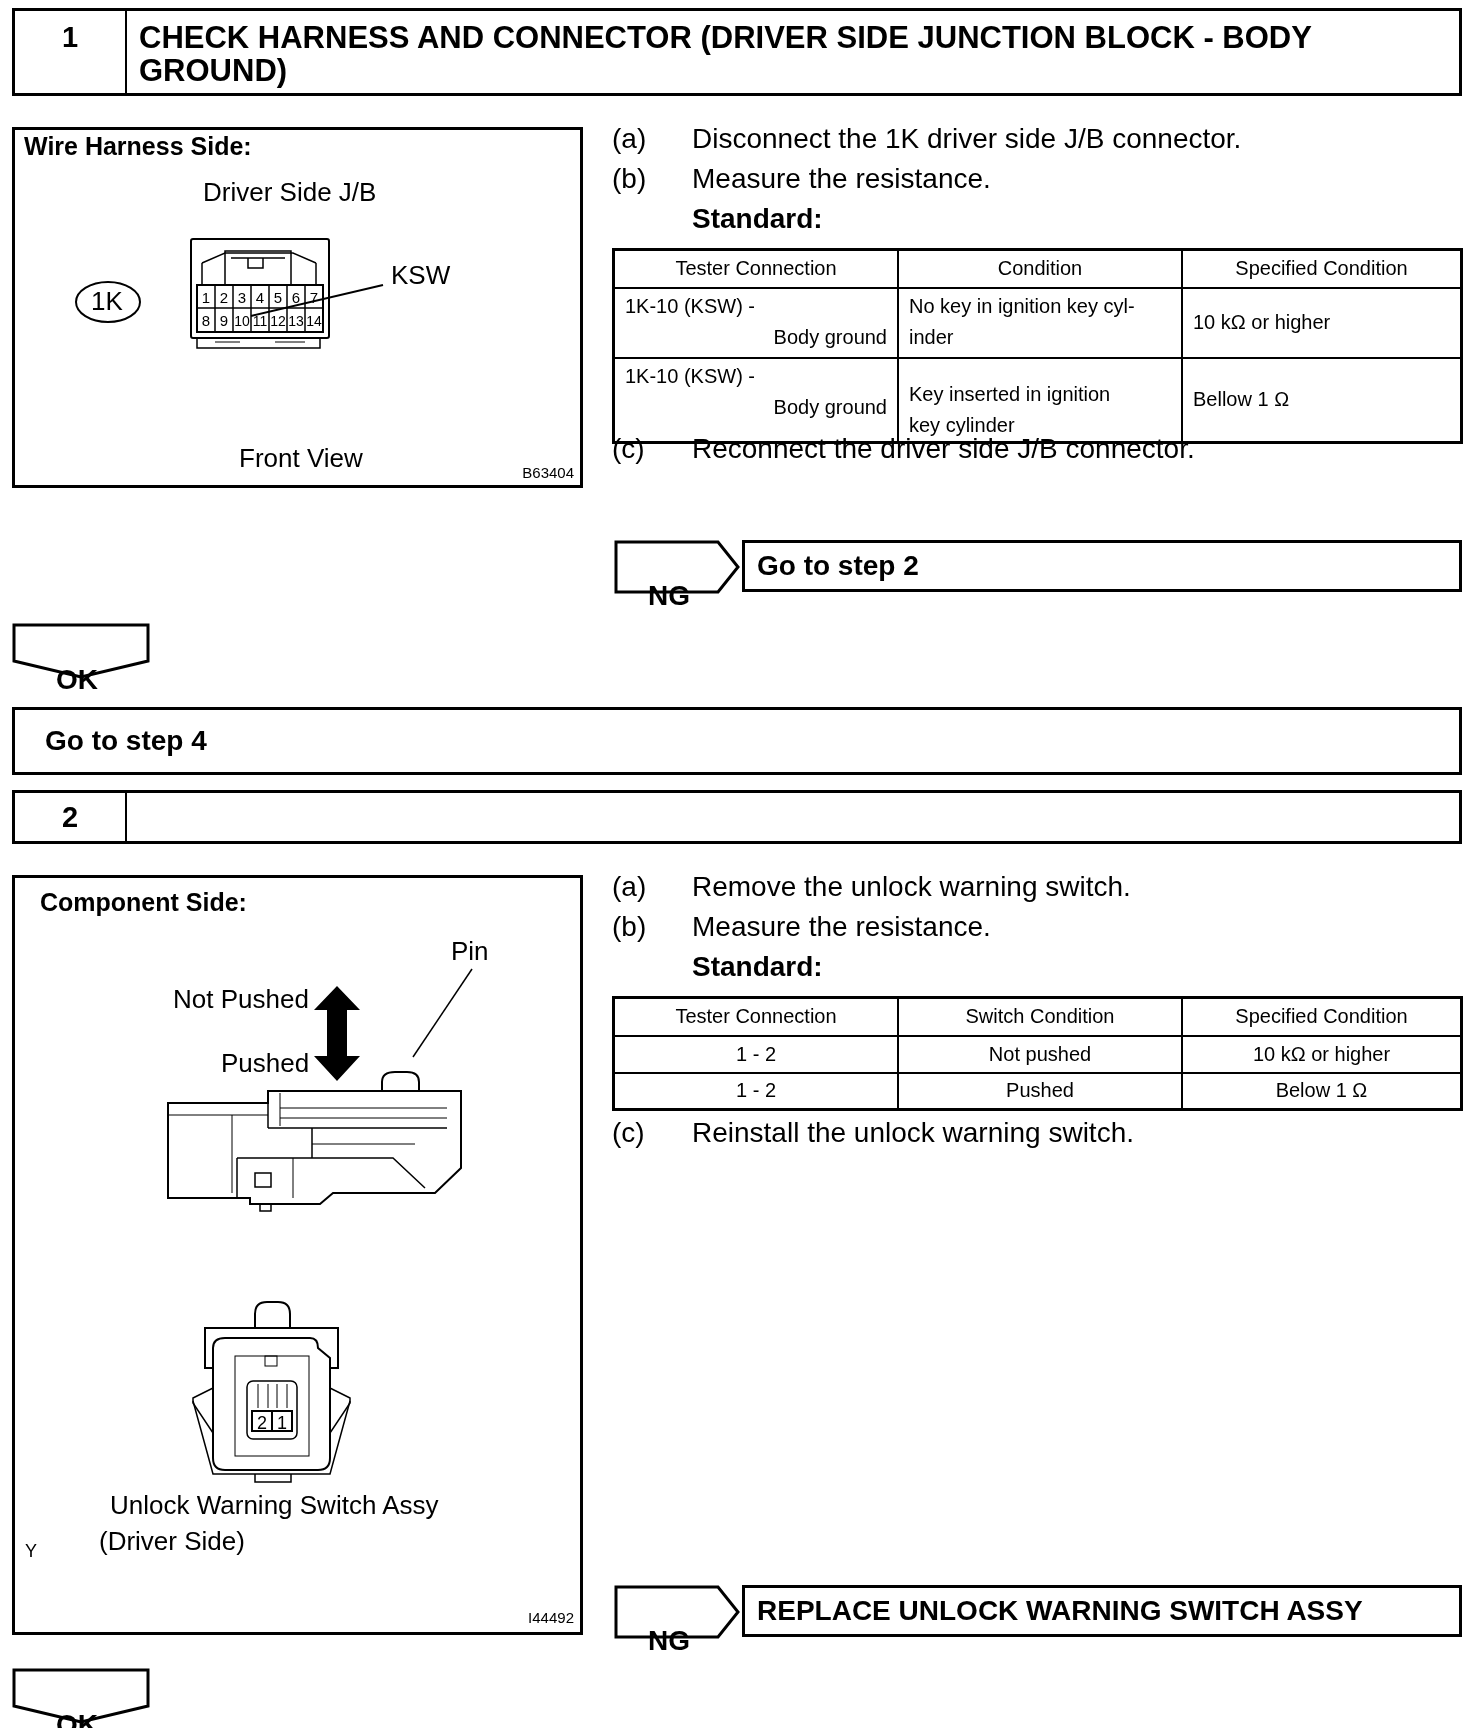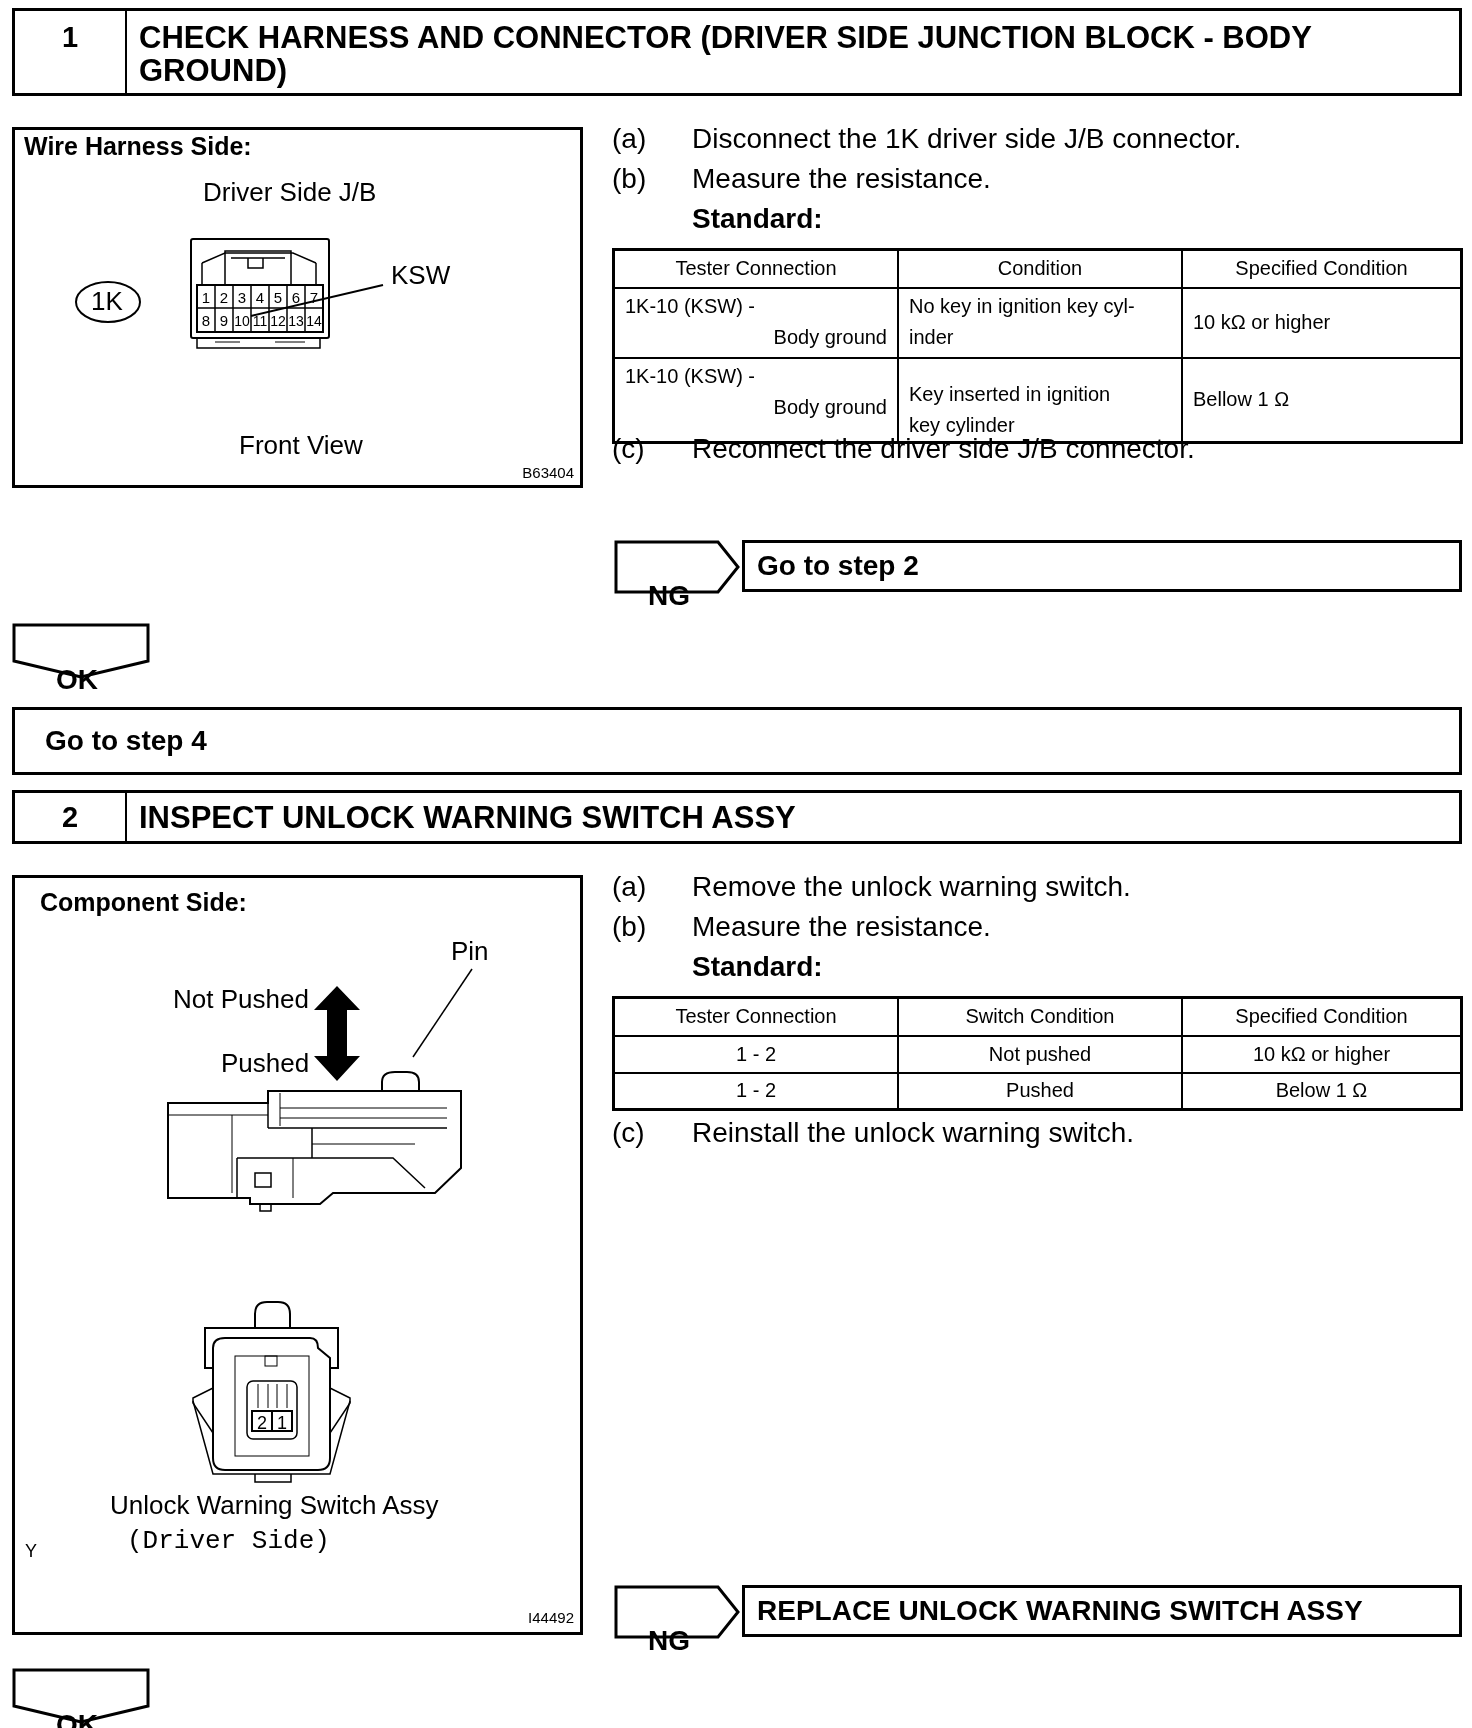--- a/index.html
+++ b/index.html
@@ -72,21 +72,21 @@
       </g>
 
     <path d="M182,208 L182,218 L305,218 L305,208" fill="none" stroke="#000" stroke-width="1.5"></path>
     <line x1="200" y1="212" x2="225" y2="212" stroke="#000" stroke-width="1"></line>
     <line x1="260" y1="212" x2="290" y2="212" stroke="#000" stroke-width="1"></line>
 
     <line x1="236" y1="186" x2="368" y2="155" stroke="#000" stroke-width="2"></line>
   </svg>
   <div class="lbl" style="left:76px; top:156px;">1K</div>
   <div class="lbl" style="left:376px; top:130px;">KSW</div>
-  <div class="lbl" style="left:224px; top:300px;text-align:center;">Front View</div>
+  <div class="lbl" style="left:224px; top:313px;text-align:center;">Front View</div>
   <div class="fig-code" style="right:6px; bottom:4px;">B63404</div>
 </div>
 
 <div class="item" style="left:612px; top:123px;">
   <span class="letter">(a)</span><span>Disconnect the 1K driver side J/B connector.</span>
 </div>
 <div class="item" style="left:612px; top:163px;">
   <span class="letter">(b)</span><span>Measure the resistance.</span>
 </div>
 <div class="item bold" style="left:692px; top:203px;">Standard:</div>
@@ -135,21 +135,20 @@
 
 <svg class="abs" style="left:12px; top:623px;" width="140" height="56" viewBox="0 0 140 56">
   <path d="M2,2 L136,2 L136,38 L69,54 L2,38 Z" fill="#fff" stroke="#000" stroke-width="3"></path>
 </svg>
 <div class="ng-text" style="left:56px; top:632px;">OK</div>
 
 <div class="result-box" style="left:12px; top:707px; width:1450px; height:68px; padding-left:30px;">Go to step 4</div>
 
 <div class="box step-header" style="left:12px; top:790px; width:1450px; height:54px;">
   <div class="step-num" style="padding-top:8px;">2</div>
-  <div class="step-title" style="padding-top:8px;">INSPECT UNLOCK WARNING SWITCH ASSY</div>
 </div>
 
 <div class="box" style="left:12px; top:875px; width:571px; height:760px;">
   <div class="lbl bold" style="left:25px; top:10px; font-size:25px;">Component Side:</div>
   <div class="lbl" style="left:436px; top:58px;">Pin</div>
   <div class="lbl" style="left:158px; top:106px;">Not Pushed</div>
   <div class="lbl" style="left:206px; top:170px;">Pushed</div>
   <svg class="abs" style="left:0; top:0;" width="565" height="754" viewBox="0 0 565 754">
 
     <path d="M322,108 L345,132 L332,132 L332,178 L345,178 L322,203 L299,178 L312,178 L312,132 L299,132 Z" fill="#000"></path>
@@ -184,21 +183,21 @@
     <rect x="250" y="478" width="12" height="10" fill="none" stroke="#000" stroke-width="1"></rect>
     <rect x="232" y="503" width="50" height="58" rx="6" fill="none" stroke="#000" stroke-width="1.5"></rect>
     <path d="M243,506 L243,530 M253,506 L253,530 M262,506 L262,530 M272,506 L272,530" stroke="#000" stroke-width="1"></path>
     <rect x="237" y="533" width="40" height="20" fill="none" stroke="#000" stroke-width="2"></rect>
     <line x1="257" y1="533" x2="257" y2="553" stroke="#000" stroke-width="2"></line>
     <text x="247" y="551" font-size="18" text-anchor="middle" id="sw-t0">2</text>
     <text x="267" y="551" font-size="18" text-anchor="middle" id="sw-t1">1</text>
     <path d="M240,596 L240,604 L276,604 L276,596" fill="none" stroke="#000" stroke-width="1.5"></path>
   </svg>
   <div class="lbl" style="left:95px; top:612px;">Unlock Warning Switch Assy</div>
-  <div class="lbl" style="left:112px; top:648px;font-family:Liberation Mono, monospace;">(Driver Side)</div>
+  <div class="lbl" style="left:84px; top:648px;">(Driver Side)</div>
   <div class="lbl" style="left:10px; top:663px; font-size:18px;">Y</div>
   <div class="fig-code" style="right:6px; bottom:6px;margin-left:24px;">I44492</div>
 </div>
 
 <div class="item" style="left:612px; top:871px;">
   <span class="letter">(a)</span><span>Remove the unlock warning switch.</span>
 </div>
 <div class="item" style="left:612px; top:911px;">
   <span class="letter">(b)</span><span>Measure the resistance.</span>
 </div>

